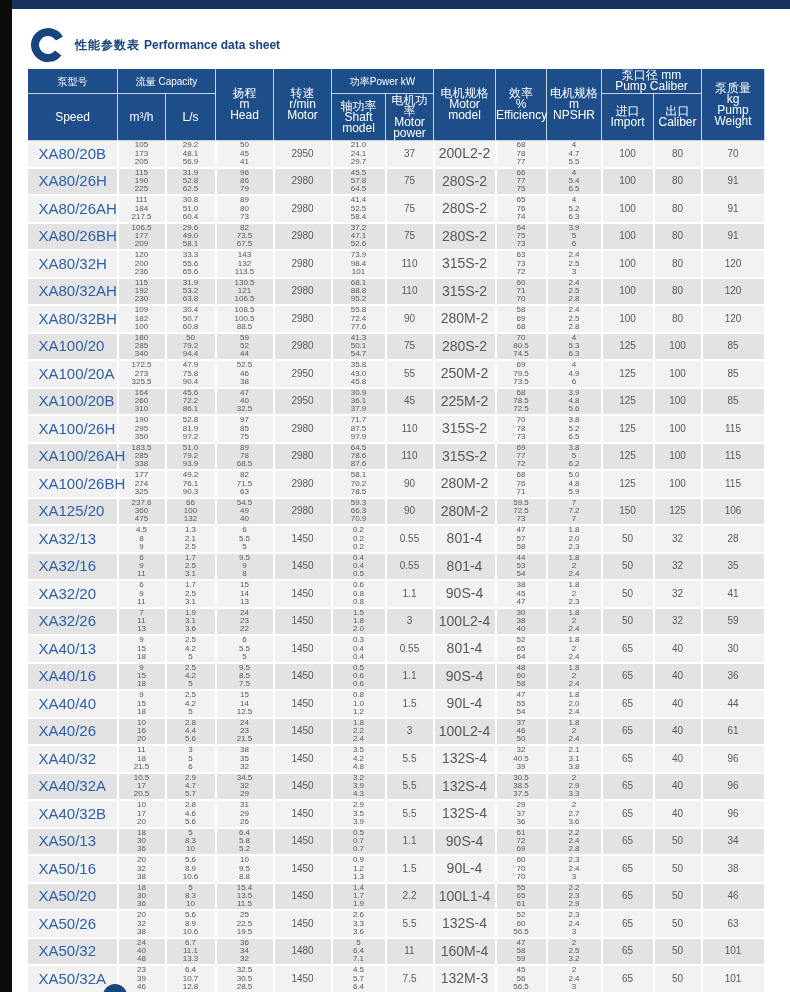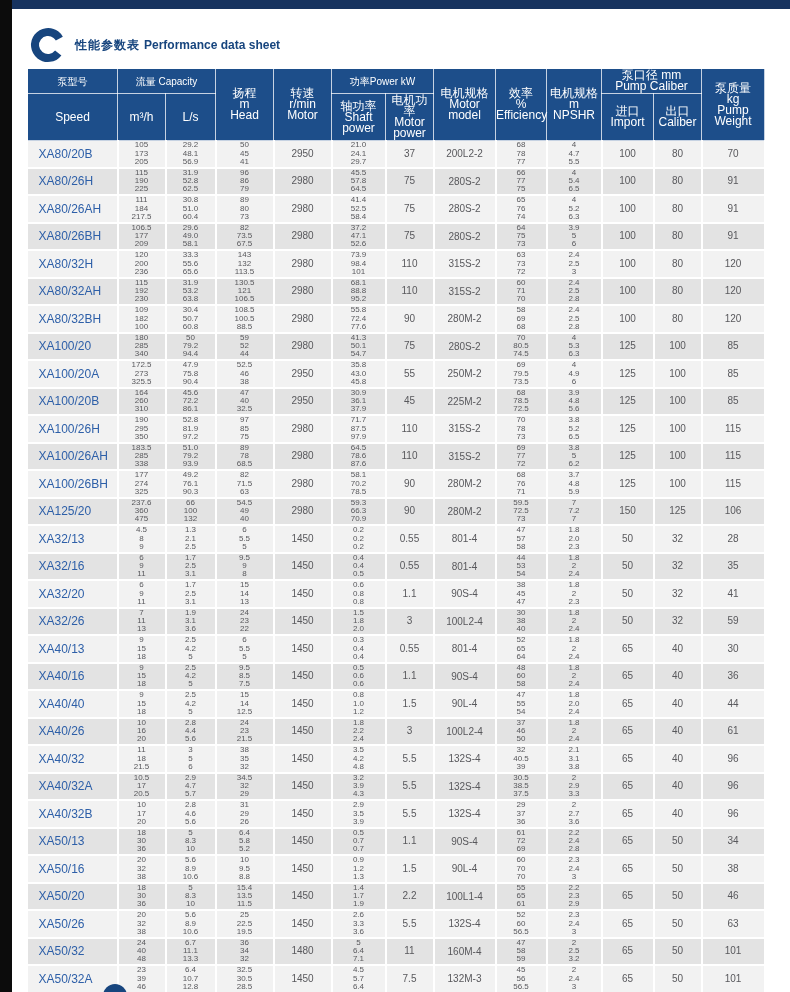--- a/index.html
+++ b/index.html
@@ -34,24 +34,24 @@
   .data-table td{
     text-align:center;vertical-align:middle;
     border-right:2px solid #ffffff;border-bottom:2px solid #ffffff;
     padding:0;height:25.5px;
     color:#58585c;font-size:8px;line-height:8.4px;
   }
   .data-table tr.odd td{background:#f2f2f2;}
   .data-table tr.even td{background:#e3e3e3;}
   .data-table td.type-cell{
     text-align:left;padding-left:11px;
-    color:#2d5fa8;font-size:12px;line-height:10px;
+    color:#2d5fa8;font-size:15px;line-height:10px;
   }
   .data-table td.single{font-size:10px;line-height:10px;}
-  .data-table td.model-cell{font-size:10px;line-height:9px;}
+  .data-table td.model-cell{font-size:14px;line-height:9px;}
   .bottom-logo{
     position:absolute;left:103px;top:984px;width:24px;height:24px;
     border-radius:50%;background:#17457e;
   }
 </style>
 </head>
 <body>
 
 <div class="page">
   <div class="top-bar"></div>
@@ -105,21 +105,21 @@
 Pump Caliber</th>
         <th class="stack" rowspan="2">泵质量
 kg
 Pump Weight</th>
       </tr>
       <tr style="height:26px">
         <th>Speed</th>
         <th>m³/h</th>
         <th>L/s</th>
         <th class="stack">轴功率
-Shaft power</th>
+Shaft model</th>
         <th class="stack">电机功率
 Motor power</th>
         <th class="stack">进口
 Import</th>
         <th class="stack">出口
 Caliber</th>
       </tr>
     </thead>
     <tbody>
         <tr class="odd">
@@ -459,21 +459,21 @@
 63</td>
       <td class="single">2980</td>
       <td class="stack">58.1
 70.2
 78.5</td>
       <td class="single">90</td>
       <td class="model-cell">280M-2</td>
       <td class="stack">68
 76
 71</td>
-      <td class="stack">3.7
+      <td class="stack">5.0
 4.8
 5.9</td>
       <td class="single">125</td>
       <td class="single">100</td>
       <td class="single">115</td>
     </tr>
         <tr class="even">
       <td class="type-cell">XA125/20</td>
       <td class="stack">237.6
 360

